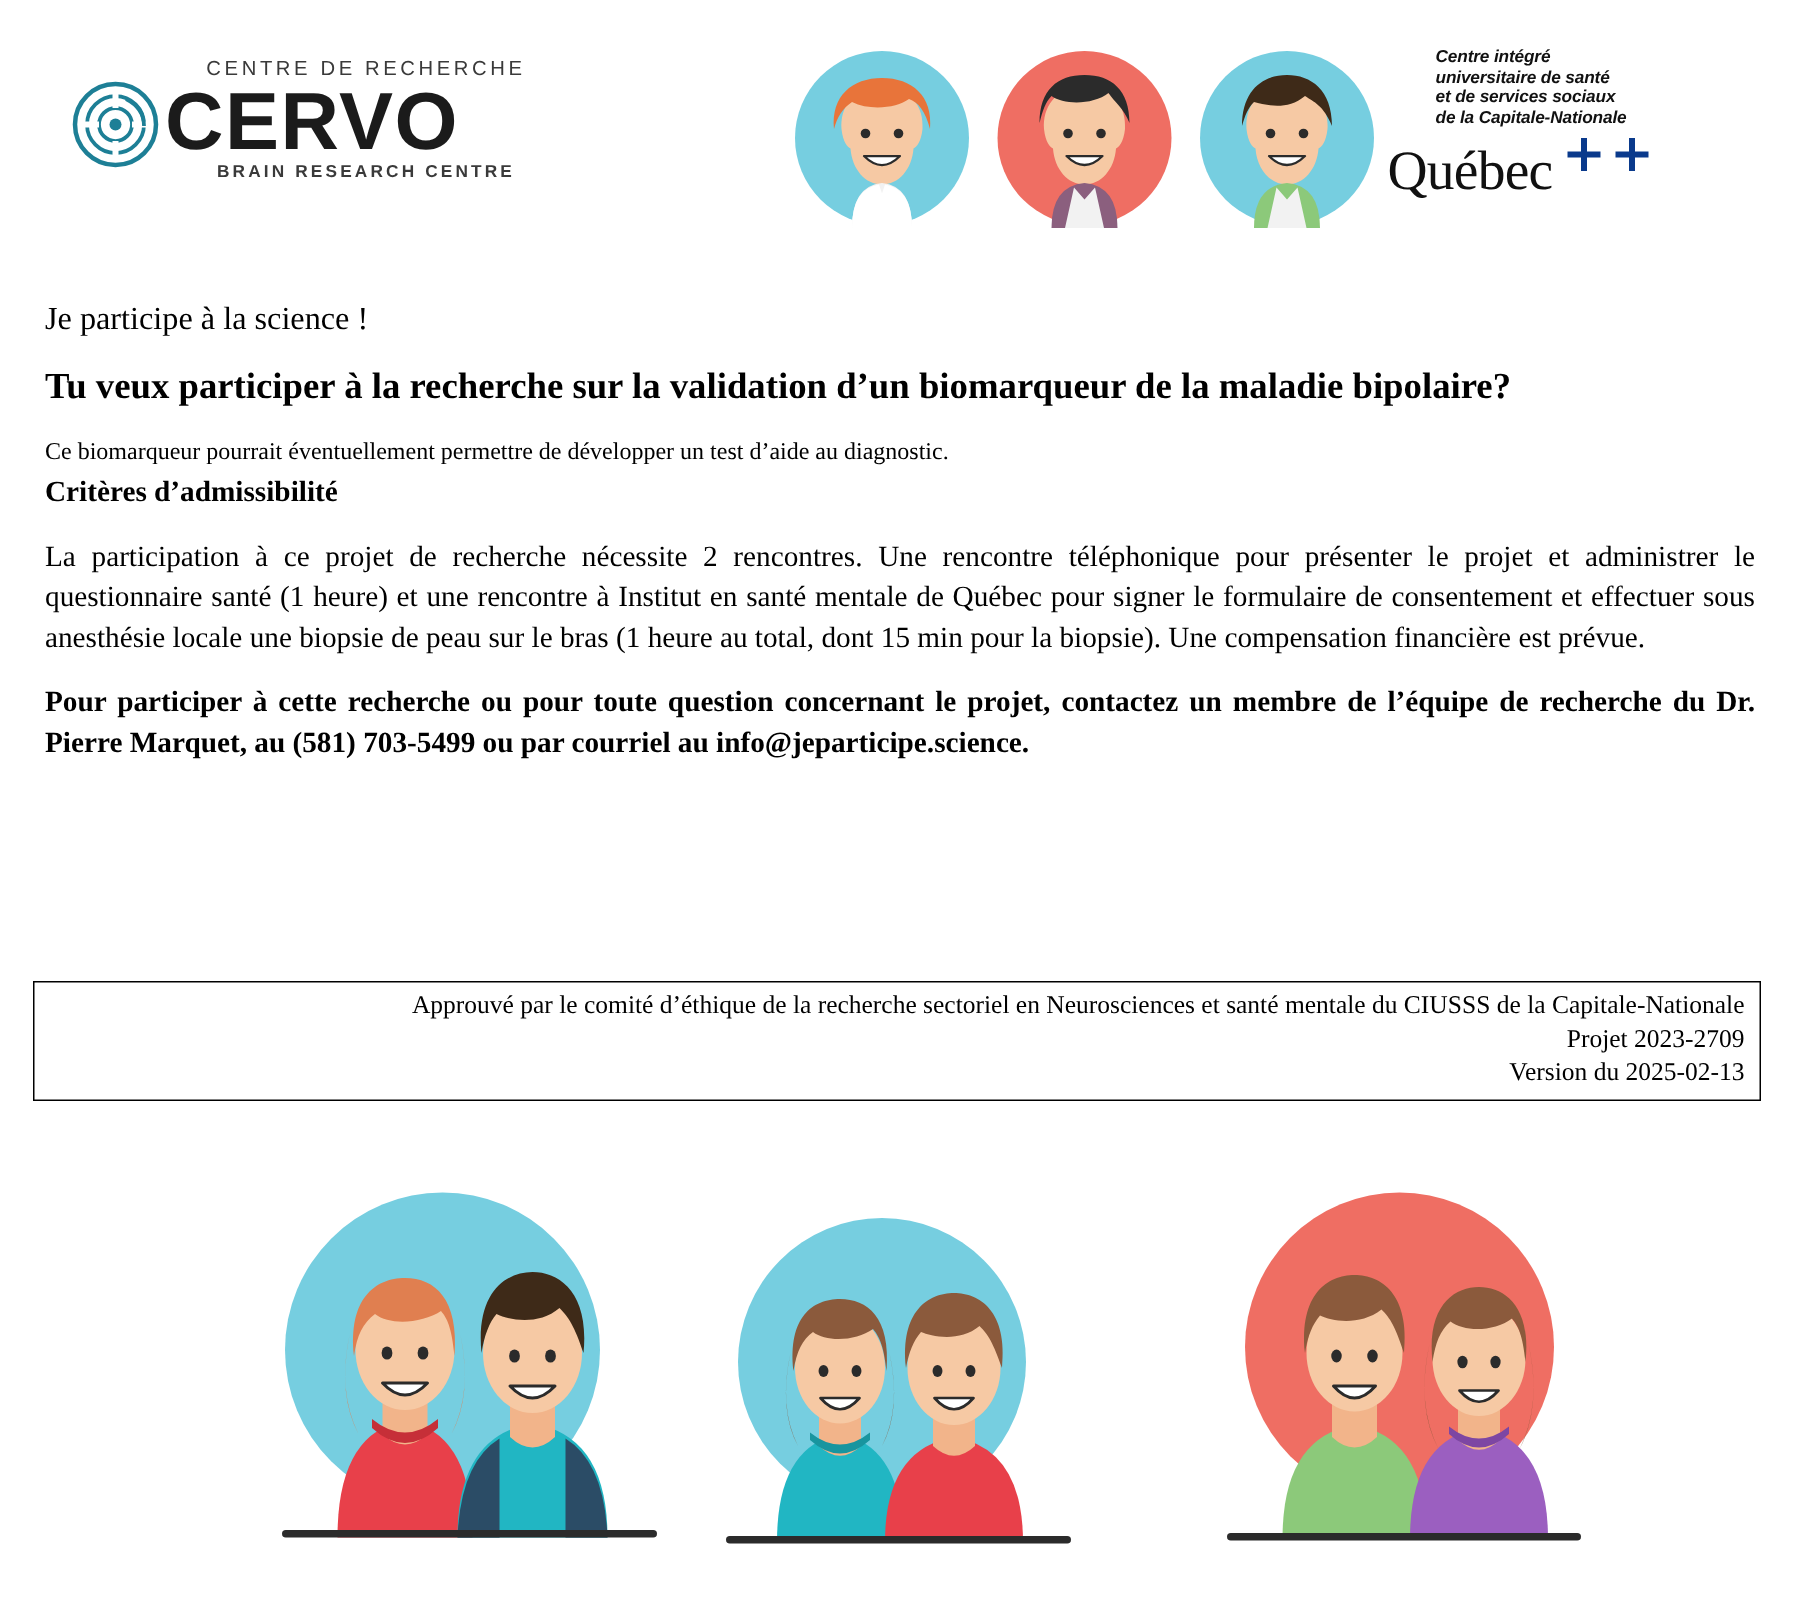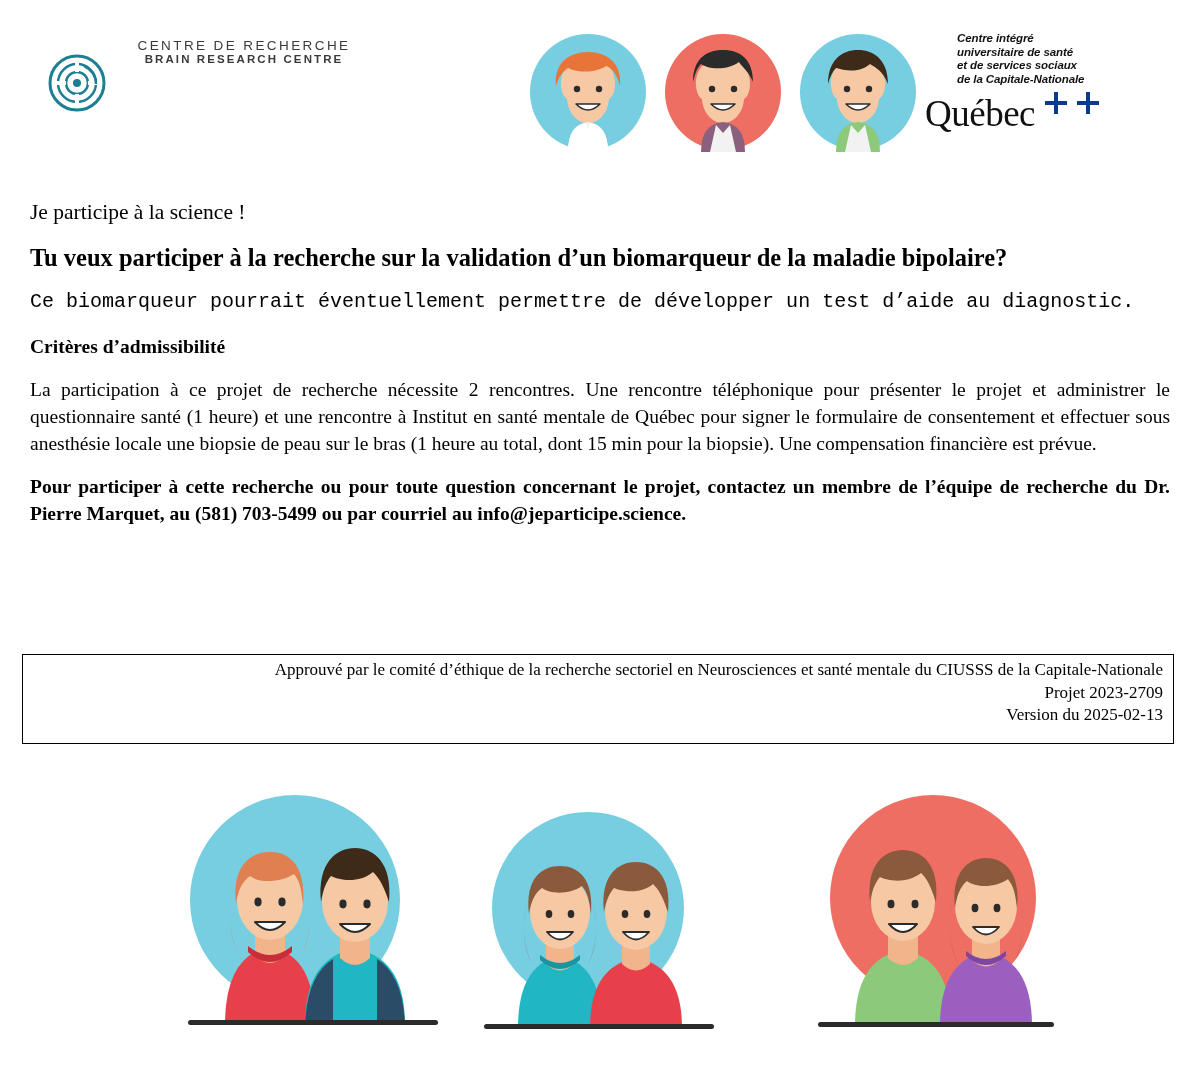--- a/index.html
+++ b/index.html
@@ -122,24 +122,22 @@
   }
   h1.title {
     font-size: 24.5px;
     font-weight: bold;
     line-height: 33px;
     margin: 0 0 14px 0;
     text-align: justify;
     text-align-last: left;
   }
   .subtitle {
-    font-size: 20px;
+    font-size: 16px;
     line-height: 28px;
-    margin-bottom: 18px;
-    font-family: Liberation Mono, monospace;
   }
   .section-head {
     font-size: 19.5px;
     font-weight: bold;
     line-height: 26px;
     margin-bottom: 2px;
   }
   .section-body {
     font-size: 19.5px;
     line-height: 27px;
@@ -157,21 +155,21 @@
   }
 
   
   .approval {
     position: absolute;
     left: 22px;
     top: 654px;
     width: 1152px;
     box-sizing: border-box;
     border: 1px solid #000;
-    padding: 4px 10px 16px 10px;
+    padding: 4px 10px 6px 10px;
     text-align: right;
     font-size: 17px;
     line-height: 22.5px;
   }
 
   
   .bottom {
     position: absolute;
     left: 0;
     top: 760px;
@@ -188,20 +186,21 @@
   <div class="cervo-logo">
     <svg class="cervo-mark" viewBox="0 0 58 58">
       <circle cx="29" cy="29" r="27" fill="none" stroke="#1d7f96" stroke-width="3"></circle>
       <circle cx="29" cy="29" r="19" fill="none" stroke="#1d7f96" stroke-width="2.5"></circle>
       <circle cx="29" cy="29" r="11" fill="none" stroke="#1d7f96" stroke-width="2.5"></circle>
       <circle cx="29" cy="29" r="4" fill="#1d7f96"></circle>
       <path d="M29 8 L29 18 M29 40 L29 50 M8 29 L18 29 M40 29 L50 29" stroke="#ffffff" stroke-width="4"></path>
       <path d="M36 12 q12 6 12 18" stroke="#1d7f96" stroke-width="2.5" fill="none"></path>
     </svg>
     <div class="cervo-top">CENTRE DE RECHERCHE</div>
+    <div class="cervo-word">CERVO</div>
     <div class="cervo-bottom">BRAIN RESEARCH CENTRE</div>
   </div>
 
   <svg class="faces" viewBox="0 0 390 120">
 
     <g>
       <circle cx="60" cy="60" r="58" fill="#76cee0"></circle>
       <path d="M60 26 c-20 0 -28 14 -27 28 c1 9 4 12 6 13 c1 14 10 24 21 24 c11 0 20 -10 21 -24 c2 -1 5 -4 6 -13 c1 -14 -7 -28 -27 -28 z" fill="#f6c9a4"></path>
       <path d="M28 54 c-2 -22 12 -34 32 -34 c20 0 34 12 32 34 c-3 -12 -8 -18 -14 -20 c-8 6 -26 8 -38 2 c-6 4 -10 10 -12 18 z" fill="#e8743a"></path>
       <circle cx="49" cy="57" r="3.2" fill="#2b2b2b"></circle>

